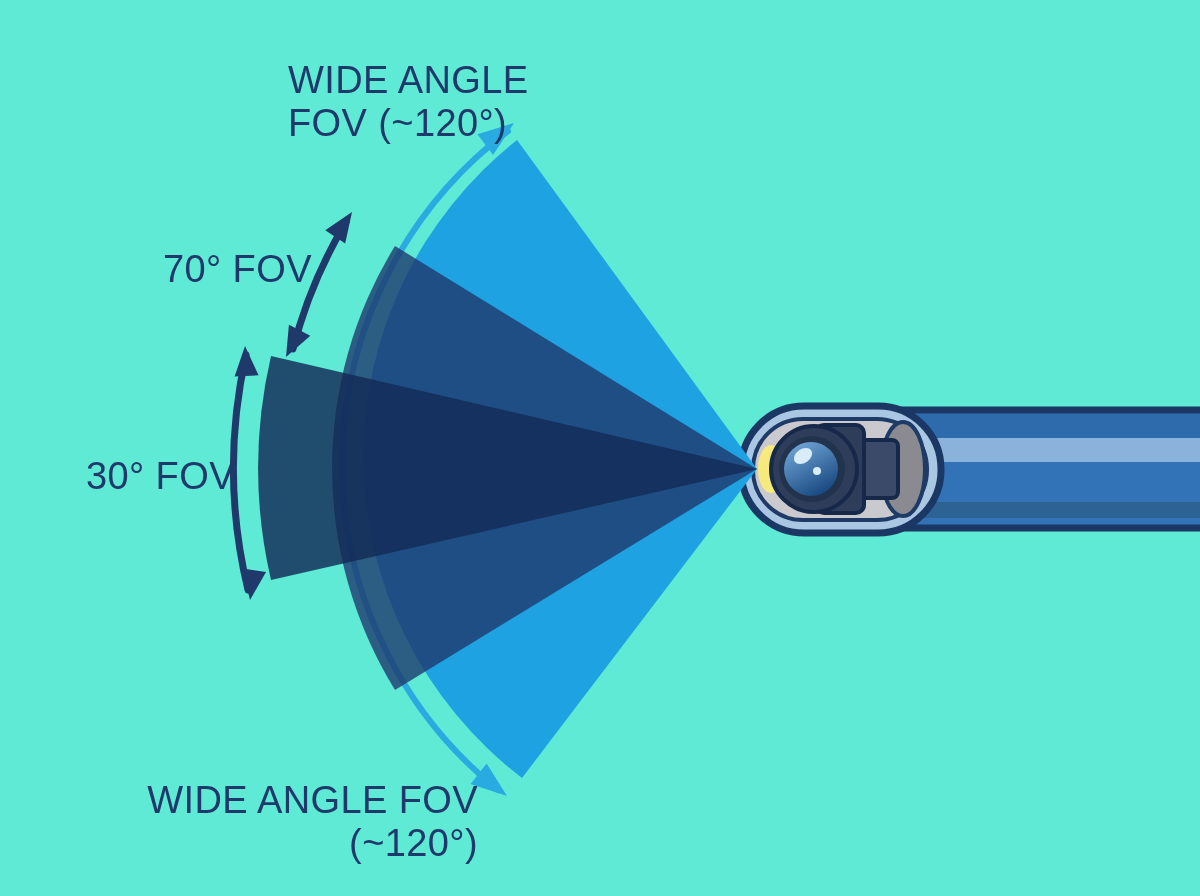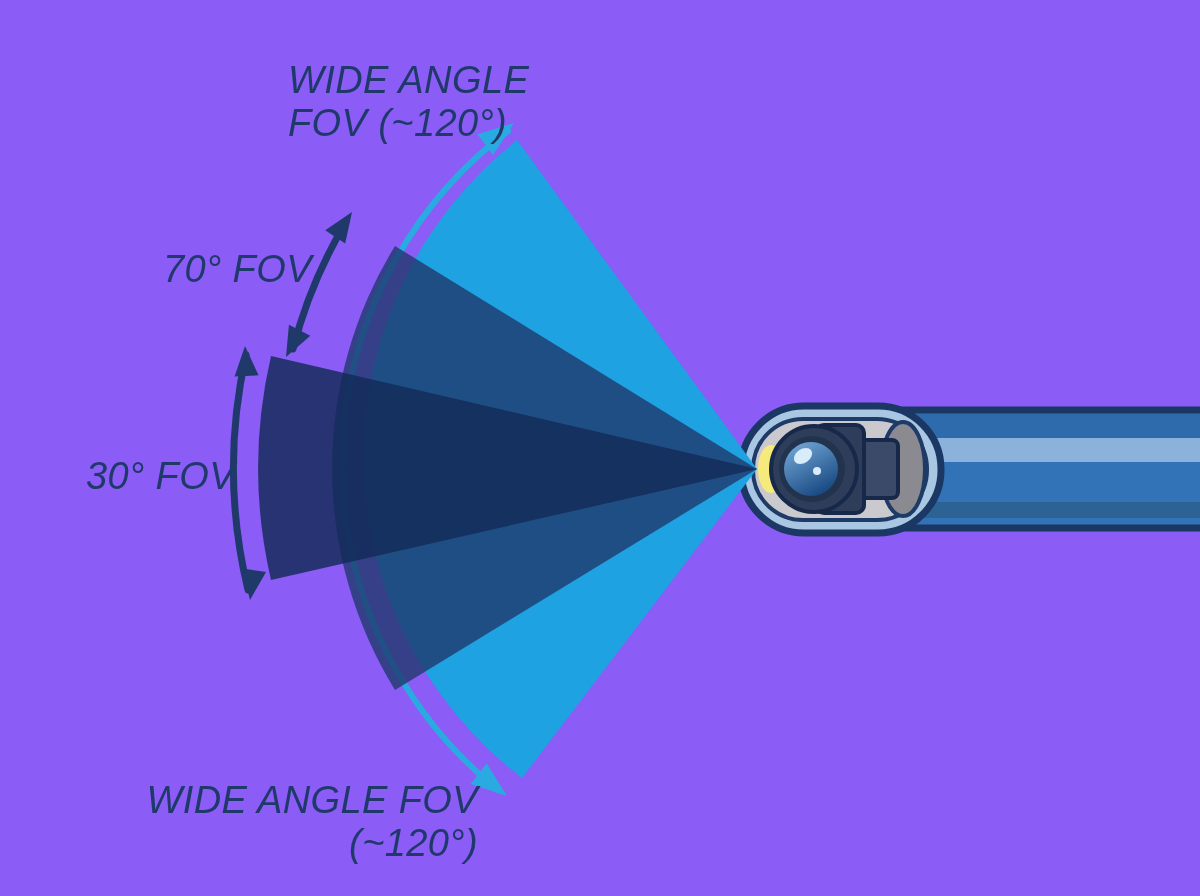--- a/index.html
+++ b/index.html
@@ -1,16 +1,16 @@
 <!DOCTYPE html>
 <html><head>
 <meta charset="utf-8">
 <style>
   html,body{margin:0;padding:0;background:#ffffff;width:1200px;height:896px;overflow:hidden;}
-  .stage{position:relative;width:1200px;height:896px;background:#8b5cf6;font-style:italic;}
+  .stage{position:relative;width:1200px;height:896px;background:#5eead4;}
   svg{display:block;}
   .label{
     font-family:"Liberation Sans","DejaVu Sans",sans-serif;
     font-size:38px;
     font-weight:500;
     letter-spacing:0.4px;
   }
   .arc{fill:none;stroke-linecap:round;}
   .arc-cyan{stroke-width:6;}
   .arc-navy{stroke-width:7;}

